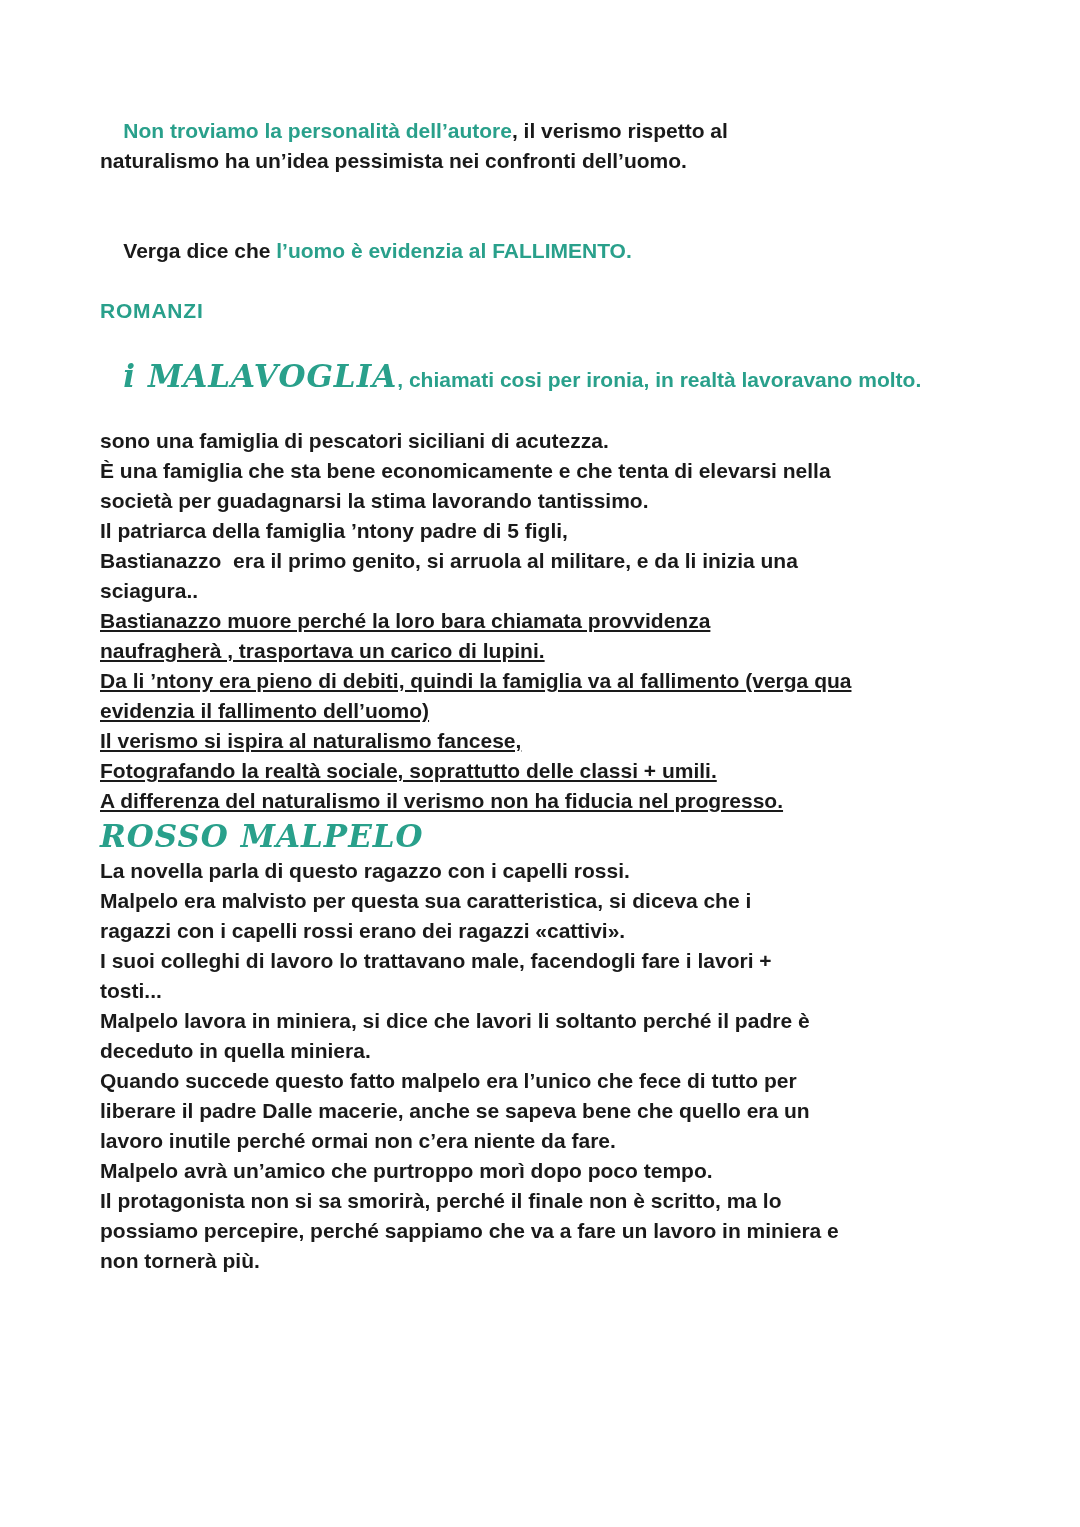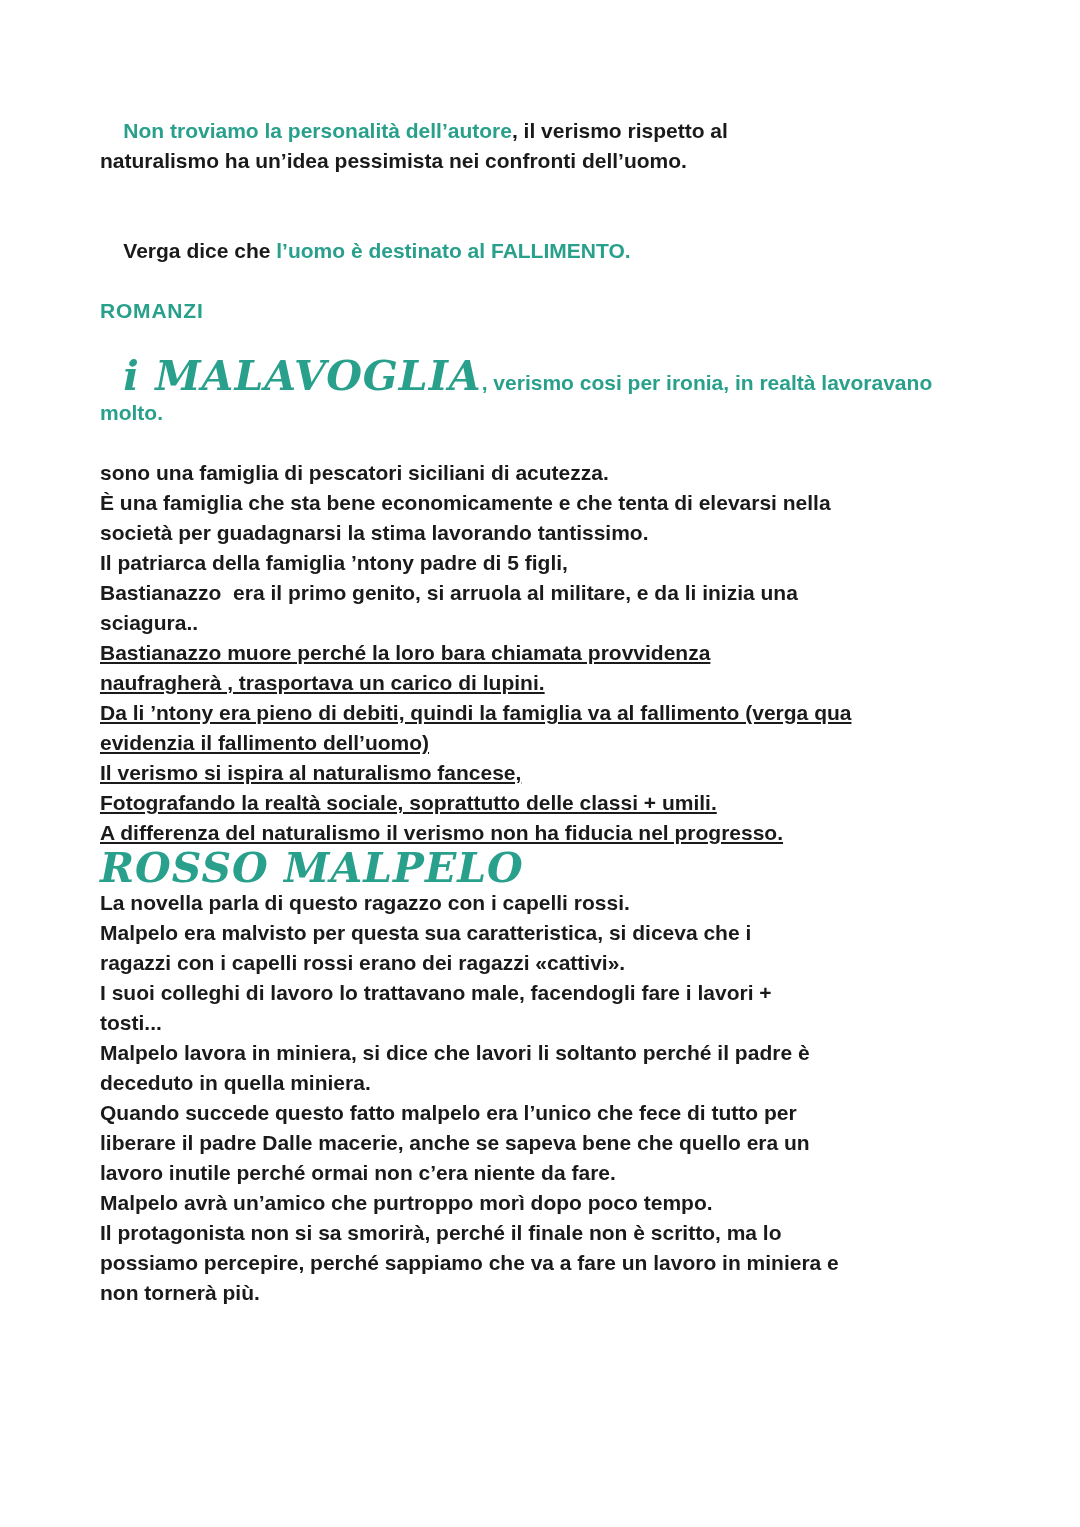--- a/index.html
+++ b/index.html
@@ -21,43 +21,43 @@
   .gap-sm{margin-top:20px;}
   .gap-md{margin-top:28px;text-decoration:underline;}
   .gap-lg{margin-top:50px;}
   .gap-heading{margin-top:22px;}
   .gap-section{margin-top:30px;}
   .heading-caps{letter-spacing:0.8px;}
   .script-title{
     font-family:"DejaVu Serif",serif;
     font-style:italic;
     font-weight:700;
-    font-size:41px;
+    font-size:31px;
     line-height:40px;
     letter-spacing:1px;
   }
 </style>
 </head>
 <body>
 
 <div class="page">
 
   <p>
     <span class="accent">Non troviamo la personalità dell’autore</span><span>, il verismo rispetto al
 naturalismo ha un’idea pessimista nei confronti dell’uomo.</span>
   </p>
 
   <p class="gap-sm">
-    <span>Verga dice che </span><span class="accent">l’uomo è destinato al FALLIMENTO.</span>
+    <span>Verga dice che </span><span class="accent">l’uomo è evidenzia al FALLIMENTO.</span>
   </p>
 
   <p class="gap-lg accent heading-caps">ROMANZI</p>
 
   <p class="gap-heading">
-    <span class="accent script-title">i MALAVOGLIA</span><span class="accent">, verismo cosi per ironia, in realtà lavoravano molto.</span>
+    <span class="accent script-title">i MALAVOGLIA</span><span class="accent">, chiamati cosi per ironia, in realtà lavoravano molto.</span>
   </p>
 
   <p>sono una famiglia di pescatori siciliani di acutezza.
 È una famiglia che sta bene economicamente e che tenta di elevarsi nella
 società per guadagnarsi la stima lavorando tantissimo.
 Il patriarca della famiglia ’ntony padre di 5 figli,
 Bastianazzo  era il primo genito, si arruola al militare, e da li inizia una
 sciagura..</p>
 
   <p class="gap-md">Bastianazzo muore perché la loro bara chiamata provvidenza

